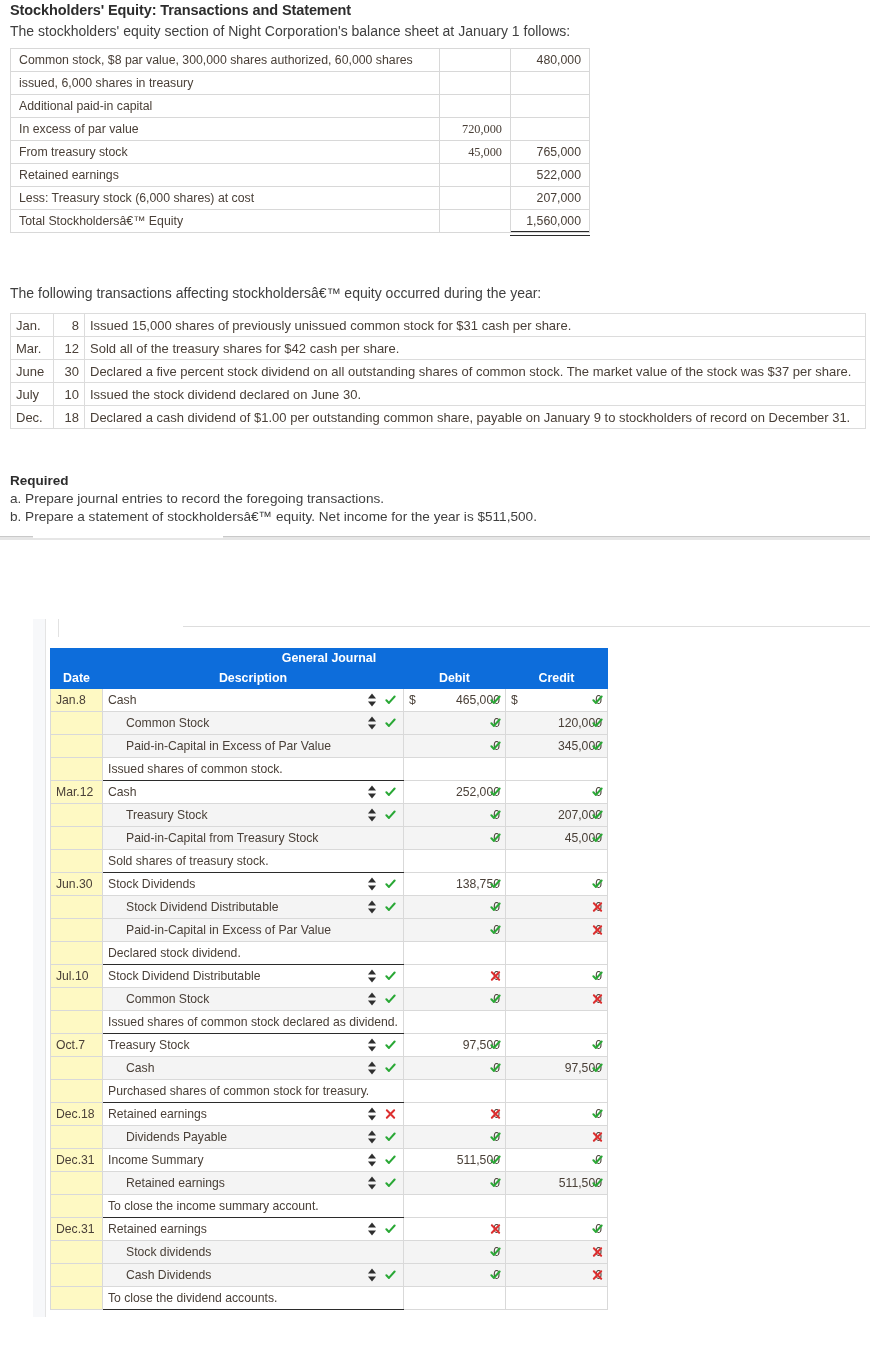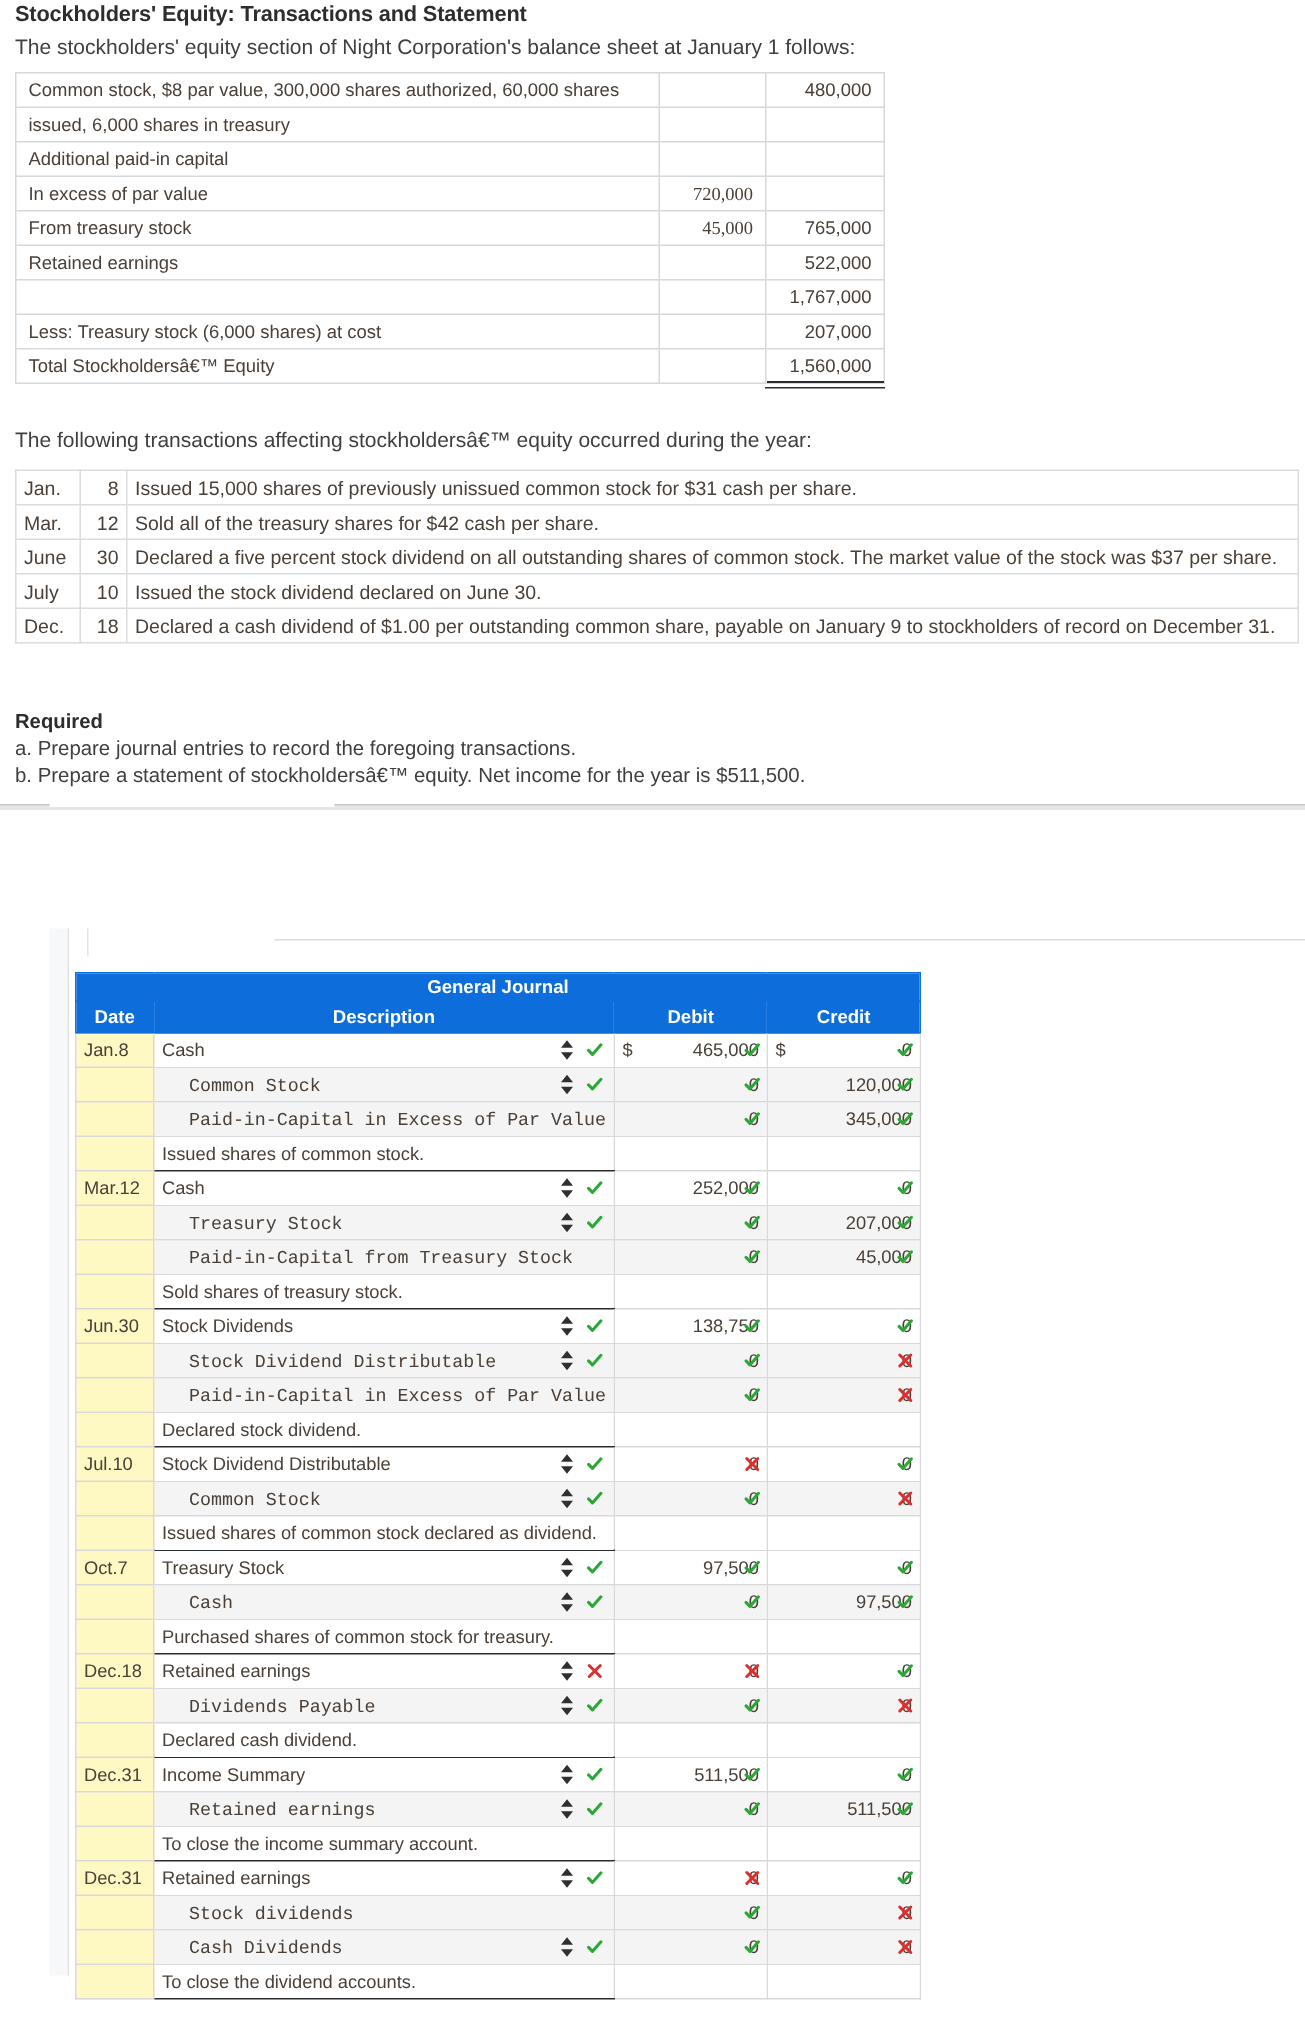--- a/index.html
+++ b/index.html
@@ -232,21 +232,21 @@
   .dollar {
     position: absolute;
     left: 5px;
     top: 50%;
     transform: translateY(-50%);
     font-size: 12.2px;
     color: #4a4038;
   }
 
   
-  .ind1 { padding-left: 18px; display: inline-block; font-family: Liberation Mono, monospace; }
+  .ind1 { padding-left: 18px; display: inline-block; }
   .ind0 { display: inline-block; }
 
   
   tr.group-start td.gj-date,
   tr.group-start td.gj-desc { border-top: 1px solid #2b2b2b; }
   tr.memo td.gj-desc { border-bottom: 1px solid #2b2b2b; }
 
   
   .stepper {
     position: absolute;
@@ -319,25 +319,20 @@
         </tr>
         <tr>
           <td class="bs-label">From treasury stock</td>
           <td class="bs-c1 ul-bot">45,000</td>
           <td class="bs-c2">765,000</td>
         </tr>
         <tr>
           <td class="bs-label">Retained earnings</td>
           <td class="bs-c1"></td>
           <td class="bs-c2">522,000</td>
-        </tr>
-        <tr>
-          <td class="bs-label"></td>
-          <td class="bs-c1"></td>
-          <td class="bs-c2 ul-top">1,767,000</td>
         </tr>
         <tr>
           <td class="bs-label">Less: Treasury stock (6,000 shares) at cost</td>
           <td class="bs-c1"></td>
           <td class="bs-c2">207,000</td>
         </tr>
         <tr>
           <td class="bs-label indent2">Total Stockholdersâ€™ Equity</td>
           <td class="bs-c1"></td>
           <td class="bs-c2 ul-top dbl-bot">1,560,000</td>
@@ -728,26 +723,20 @@
               <svg width="11" height="11" viewBox="0 0 12 12">
                 <path d="M1.5 6.3 L4.3 9.2 L10.5 2.2" stroke="#2aa836" stroke-width="2.2" fill="none" stroke-linecap="round" stroke-linejoin="round"></path>
               </svg>
             </span></td>
           <td class="gj-num alt"><span>0</span><span class="mark in-num bad">
               <svg width="11" height="11" viewBox="0 0 12 12">
                 <path d="M2 2 L10 10 M10 2 L2 10" stroke="#dd2f2f" stroke-width="2.2" fill="none" stroke-linecap="round"></path>
               </svg>
             </span></td>
         </tr>
-        <tr class="memo">
-          <td class="gj-date"></td>
-          <td class="gj-desc"><span class="ind0">Declared cash dividend.</span></td>
-          <td class="gj-num empty"><span></span></td>
-          <td class="gj-num empty"><span></span></td>
-        </tr>
         <tr class="group-start">
           <td class="gj-date">Dec.31</td>
           <td class="gj-desc"><span class="ind0">Income Summary</span><span class="stepper">
               <span class="up"></span>
               <span class="dn"></span>
             </span><span class="mark in-desc ok">
               <svg width="11" height="11" viewBox="0 0 12 12">
                 <path d="M1.5 6.3 L4.3 9.2 L10.5 2.2" stroke="#2aa836" stroke-width="2.2" fill="none" stroke-linecap="round" stroke-linejoin="round"></path>
               </svg>
             </span></td>

